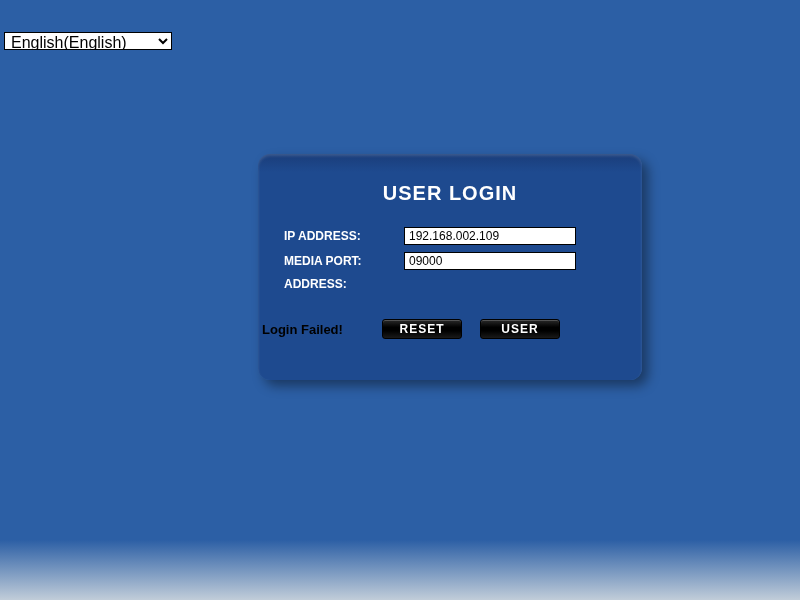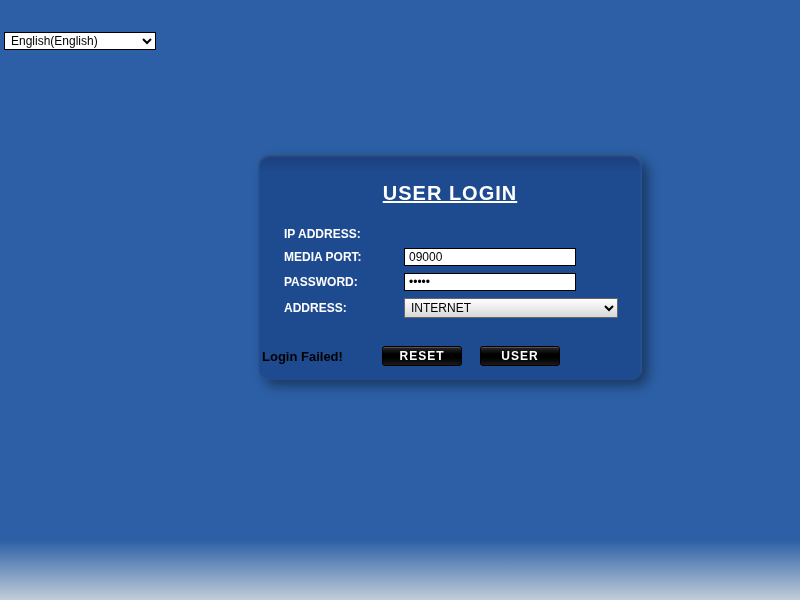--- a/index.html
+++ b/index.html
@@ -12,46 +12,45 @@
       height: 600px;
       background: linear-gradient(to bottom, #2c5fa5 0%, #2c5fa5 90%, #c1cdd9 100%);
       font-family: Arial, sans-serif;
       position: relative;
       overflow: hidden;
     }
     .lang-select {
       position: absolute;
       top: 32px;
       left: 4px;
-      width: 152px;
+      width: 168px;
       height: 18px;
       background: #fff;
       border: 1px solid #000;
-      font-size: 12px;
+      font-size: 16px;
       padding: 0 2px;
     }
     .login-panel {
       position: absolute;
       top: 154px;
       left: 258px;
       width: 384px;
       height: 226px;
       background: linear-gradient(to bottom, #1a3d7a 0%, #1e4a8f 8%, #1e4a8f 100%);
       border-radius: 12px;
       box-shadow: 6px 6px 12px rgba(0,0,0,0.4), inset 0 2px 3px rgba(255,255,255,0.15);
       padding-top: 28px;
     }
     .login-title {
       color: #fff;
       font-size: 20px;
       font-weight: bold;
       text-align: center;
       letter-spacing: 1px;
       margin-bottom: 22px;
-      text-decoration: underline;
     }
     .form-row {
       display: flex;
       align-items: center;
       margin-bottom: 7px;
       padding-left: 26px;
     }
     .form-label {
       color: #fff;
       font-size: 12px;
@@ -107,37 +106,31 @@
 
 <select class="lang-select">
   <option>English(English)</option>
 </select>
 
 <div class="login-panel">
   <div class="login-title">USER LOGIN</div>
 
   <div class="form-row">
     <span class="form-label">IP ADDRESS:</span>
+    <input class="form-input" type="text" value="192.168.002.109" style="">
   </div>
 
   <div class="form-row">
     <span class="form-label">MEDIA PORT:</span>
     <input class="form-input" type="text" value="09000" style="">
   </div>
 
-  <div class="form-row">
-    <span class="form-label">PASSWORD:</span>
-    <input class="form-input" type="text" value="•••••" style="">
-  </div>
 
   <div class="form-row">
     <span class="form-label">ADDRESS:</span>
-    <select class="form-select">
-      <option>INTERNET</option>
-    </select>
   </div>
 
   <div class="button-row">
     <span class="status-msg">Login Failed!</span>
     <button class="btn">RESET</button>
     <button class="btn">USER</button>
   </div>
 </div>
 
 </body></html>

